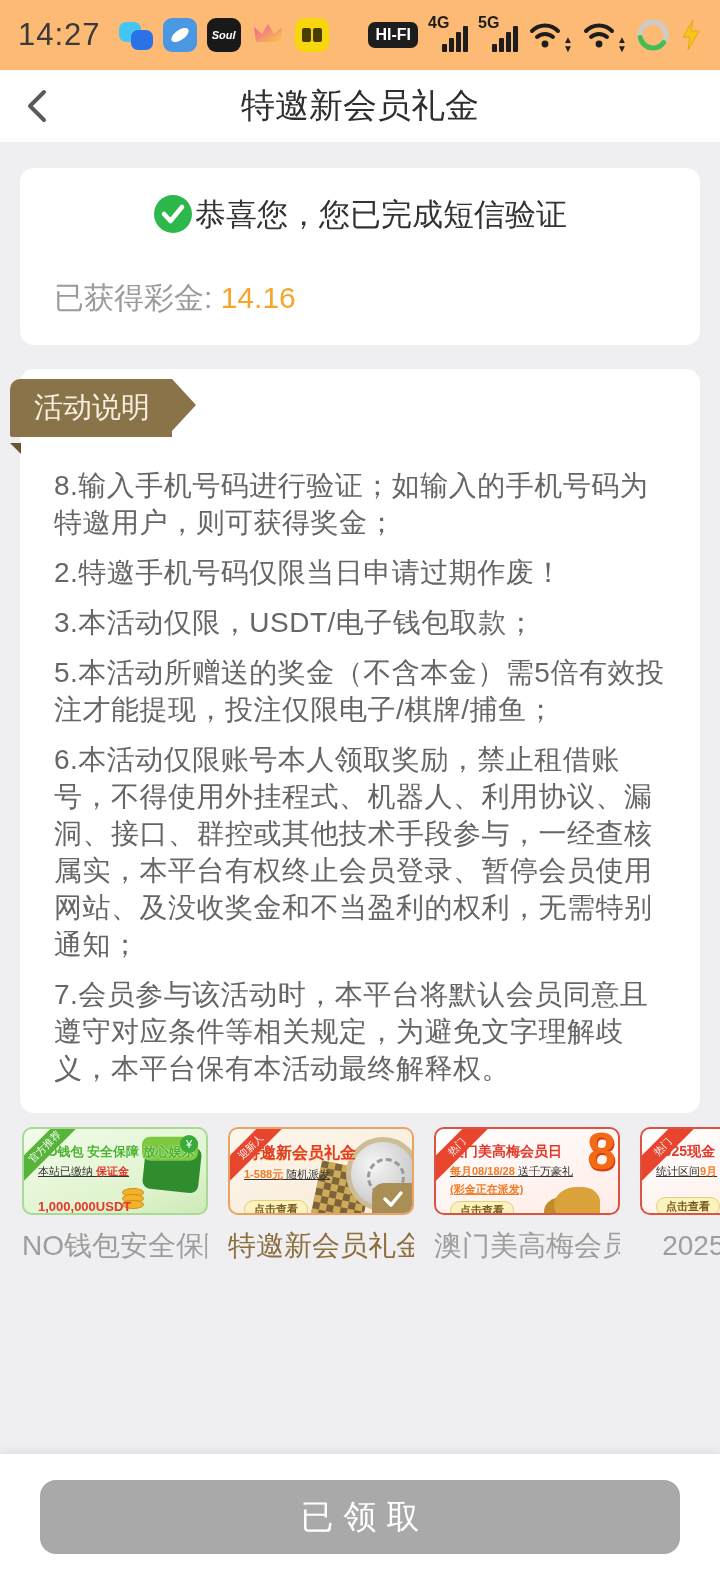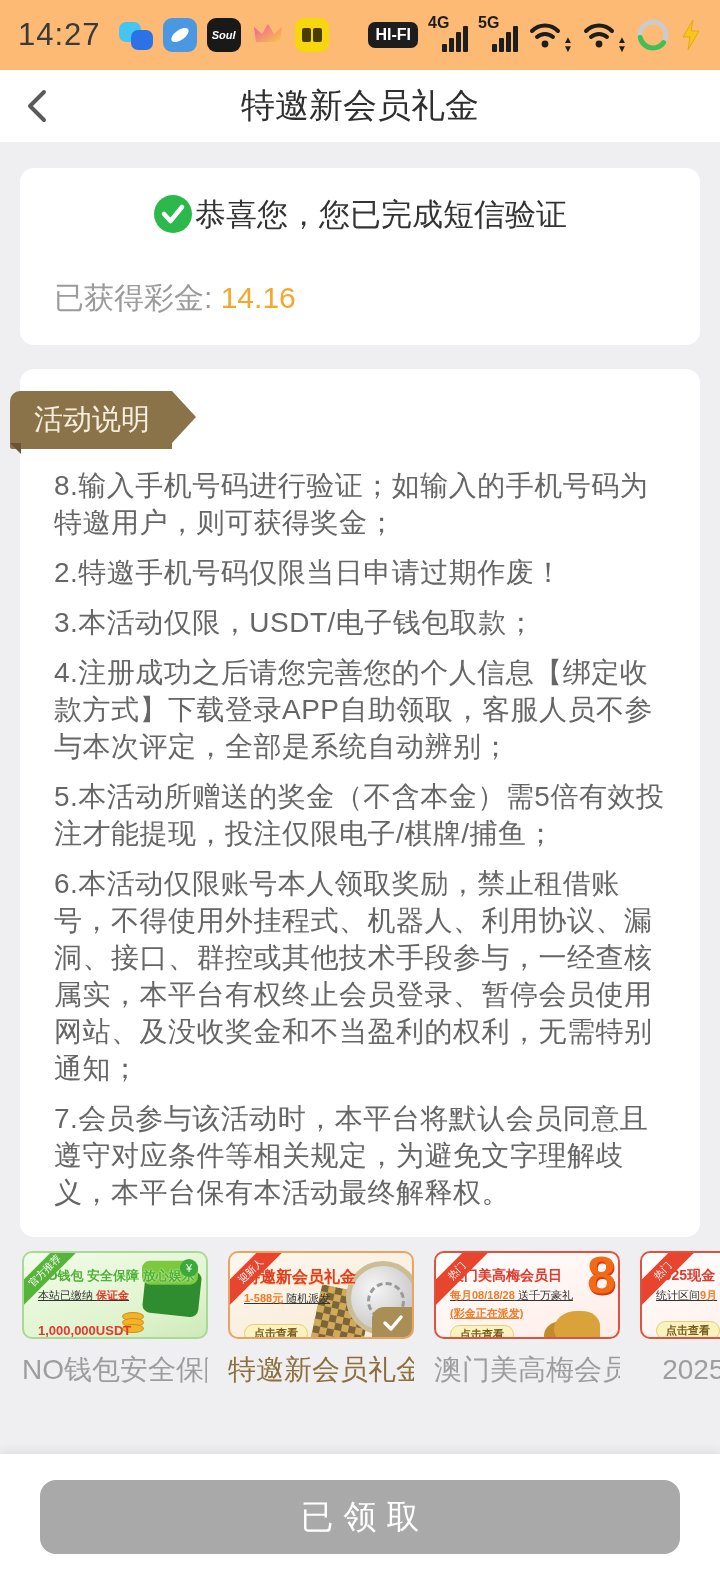--- a/index.html
+++ b/index.html
@@ -49,21 +49,21 @@
   
   .card { background:#fff; border-radius:14px; margin:0 20px; }
   .result-card { margin-top:26px; padding:26px 34px 26px; }
   .rc-row1 { display:flex; align-items:flex-start; justify-content:center; gap:2px; }
   .rc-msg { font-size:31px; color:#333; }
   .rc-row2 { margin-top:40px; font-size:30px; }
   .rc-label { color:#9b9b9b; }
   .rc-amount { color:#f6a62a; }
   .rules-card { margin-top:24px; padding-bottom:26px; position:relative; }
   .ribbon-row { position:relative; padding-top:22px; height:84px;}
-  .ribbon { position:absolute; left:-10px; top:22px; background:#8b7349; color:#f6efdf;
+  .ribbon { position:absolute; left:-10px; top:10px; background:#8b7349; color:#f6efdf;
     font-size:29px; padding:9px 22px 9px 24px; border-radius:10px 0 0 2px; }
   .ribbon::after { content:""; position:absolute; left:100%; top:0;
     border-top:26px solid transparent; border-bottom:26px solid transparent;
     border-left:24px solid #8b7349; }
   .ribbon-fold { position:absolute; left:-10px; top:74px; width:0; height:0;
     border-top:11px solid #695434; border-left:11px solid transparent; }
   .rules { padding:14px 32px 0 34px; }
   .rules p { font-size:28px; line-height:37px; color:#666; margin-top:13px; letter-spacing:0.5px;}
   .rules p:first-child { margin-top:0; }
   
@@ -218,21 +218,20 @@
 
   <section class="card rules-card">
     <div class="ribbon-row">
       <span class="ribbon">活动说明</span>
       <span class="ribbon-fold"></span>
     </div>
     <div class="rules">
       <p>8.输入手机号码进行验证；如输入的手机号码为特邀用户，则可获得奖金；</p>
       <p>2.特邀手机号码仅限当日申请过期作废！</p>
       <p>3.本活动仅限，USDT/电子钱包取款；</p>
-      <p>4.注册成功之后请您完善您的个人信息【绑定收款方式】下载登录APP自助领取，客服人员不参与本次评定，全部是系统自动辨别；</p>
       <p>5.本活动所赠送的奖金（不含本金）需5倍有效投注才能提现，投注仅限电子/棋牌/捕鱼；</p>
       <p>6.本活动仅限账号本人领取奖励，禁止租借账号，不得使用外挂程式、机器人、利用协议、漏洞、接口、群控或其他技术手段参与，一经查核属实，本平台有权终止会员登录、暂停会员使用网站、及没收奖金和不当盈利的权利，无需特别通知；</p>
       <p>7.会员参与该活动时，本平台将默认会员同意且遵守对应条件等相关规定，为避免文字理解歧义，本平台保有本活动最终解释权。</p>
     </div>
   </section>
 
   <div class="carousel">
 
     <div class="promo">
       <div class="banner b1">

